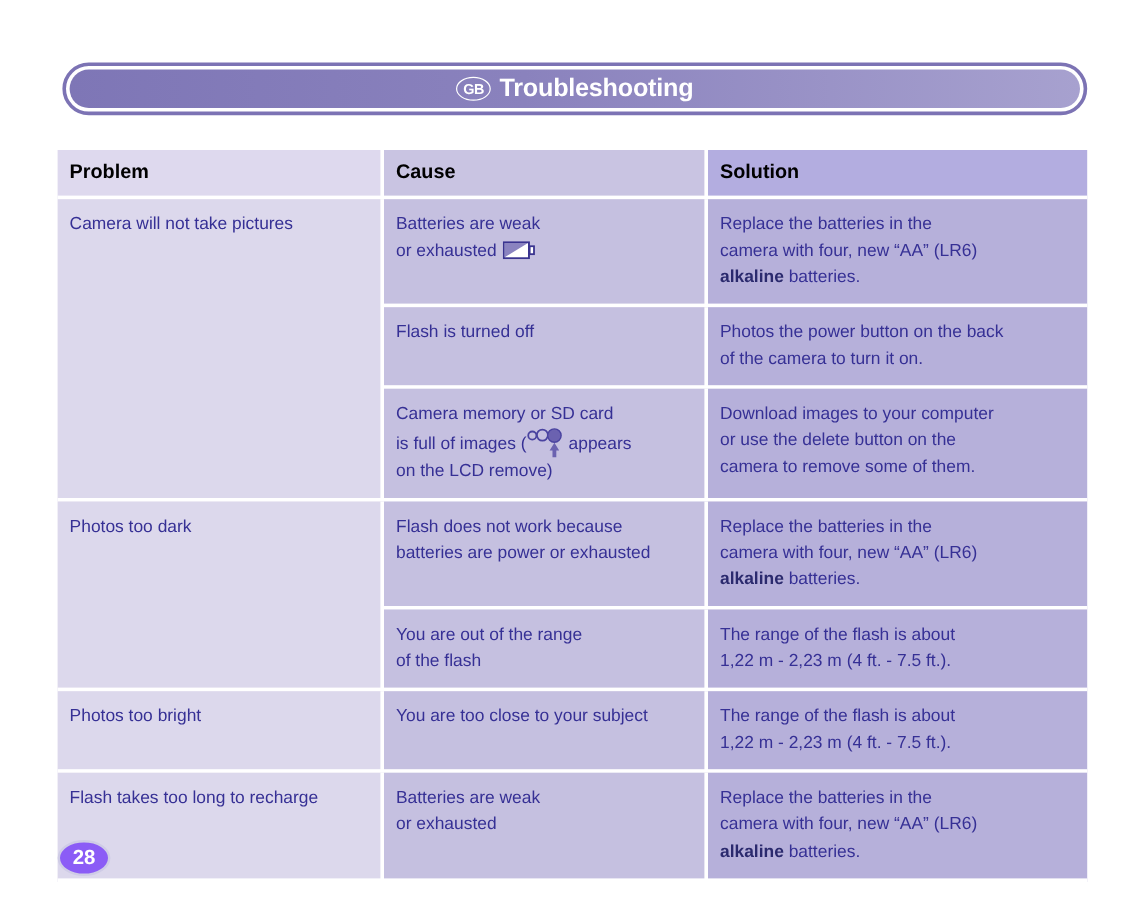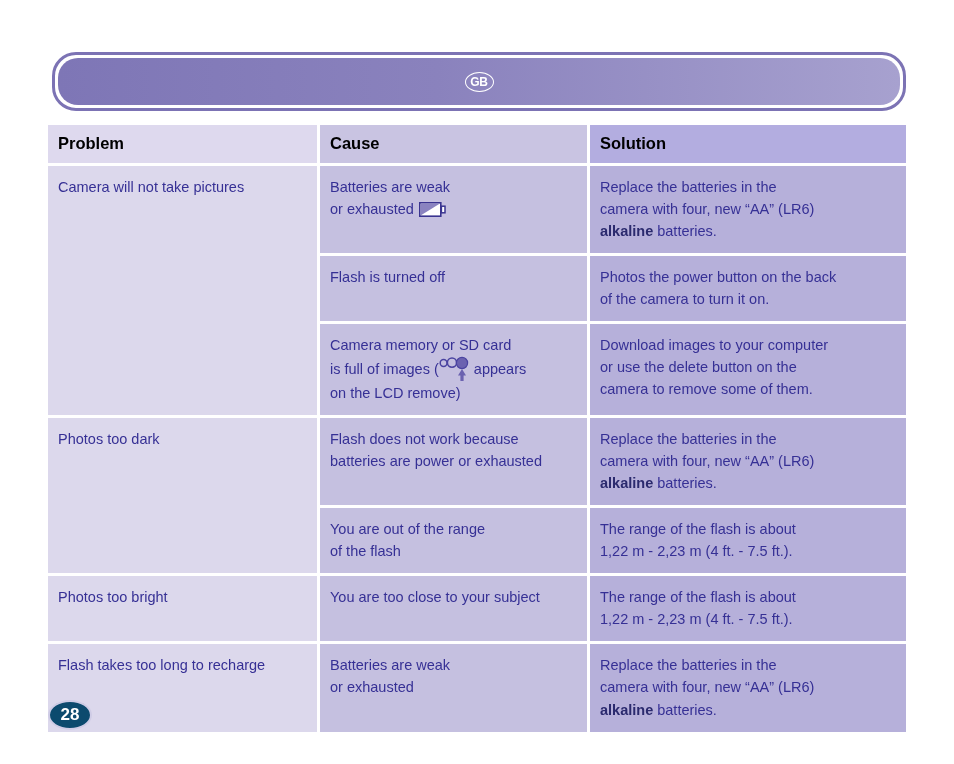--- a/index.html
+++ b/index.html
@@ -14,21 +14,21 @@
     font-family: "Liberation Sans", sans-serif;
     overflow: hidden;
   }
 
   
   .header-bar {
     position: absolute;
     left: 52px;
     top: 52px;
     width: 854px;
-    height: 59px;
+    height: 44px;
     box-sizing: border-box;
     border: 3px solid #7c73b4;
     border-radius: 24px;
     background: #ffffff;
     padding: 3px;
   }
   .header-inner {
     width: 100%;
     height: 100%;
     box-sizing: border-box;
@@ -121,37 +121,38 @@
   .memfull-icon { width: 30px; height: 26px; vertical-align: -8px; margin: 0 1px 0 0; }
 
   
   .page-badge {
     position: absolute;
     left: 48px;
     top: 700px;
     width: 44px;
     height: 30px;
     border-radius: 50%;
-    background: #0c4a6e;
+    background: #8b5cf6;
     border: 2px solid #cfccE6;
     box-sizing: border-box;
     display: flex;
     align-items: center;
     justify-content: center;
     color: #ffffff;
     font-size: 17px;
     font-weight: bold;
   }
 </style>
 </head>
 <body>
 
 <div class="header-bar">
   <div class="header-inner">
     <span class="gb-badge">GB</span>
+    <span class="header-title">Troubleshooting</span>
   </div>
 </div>
 
 <table class="table">
   <colgroup>
     <col class="c1">
       <col class="c2">
       <col class="c3">
   </colgroup>
   <thead>

